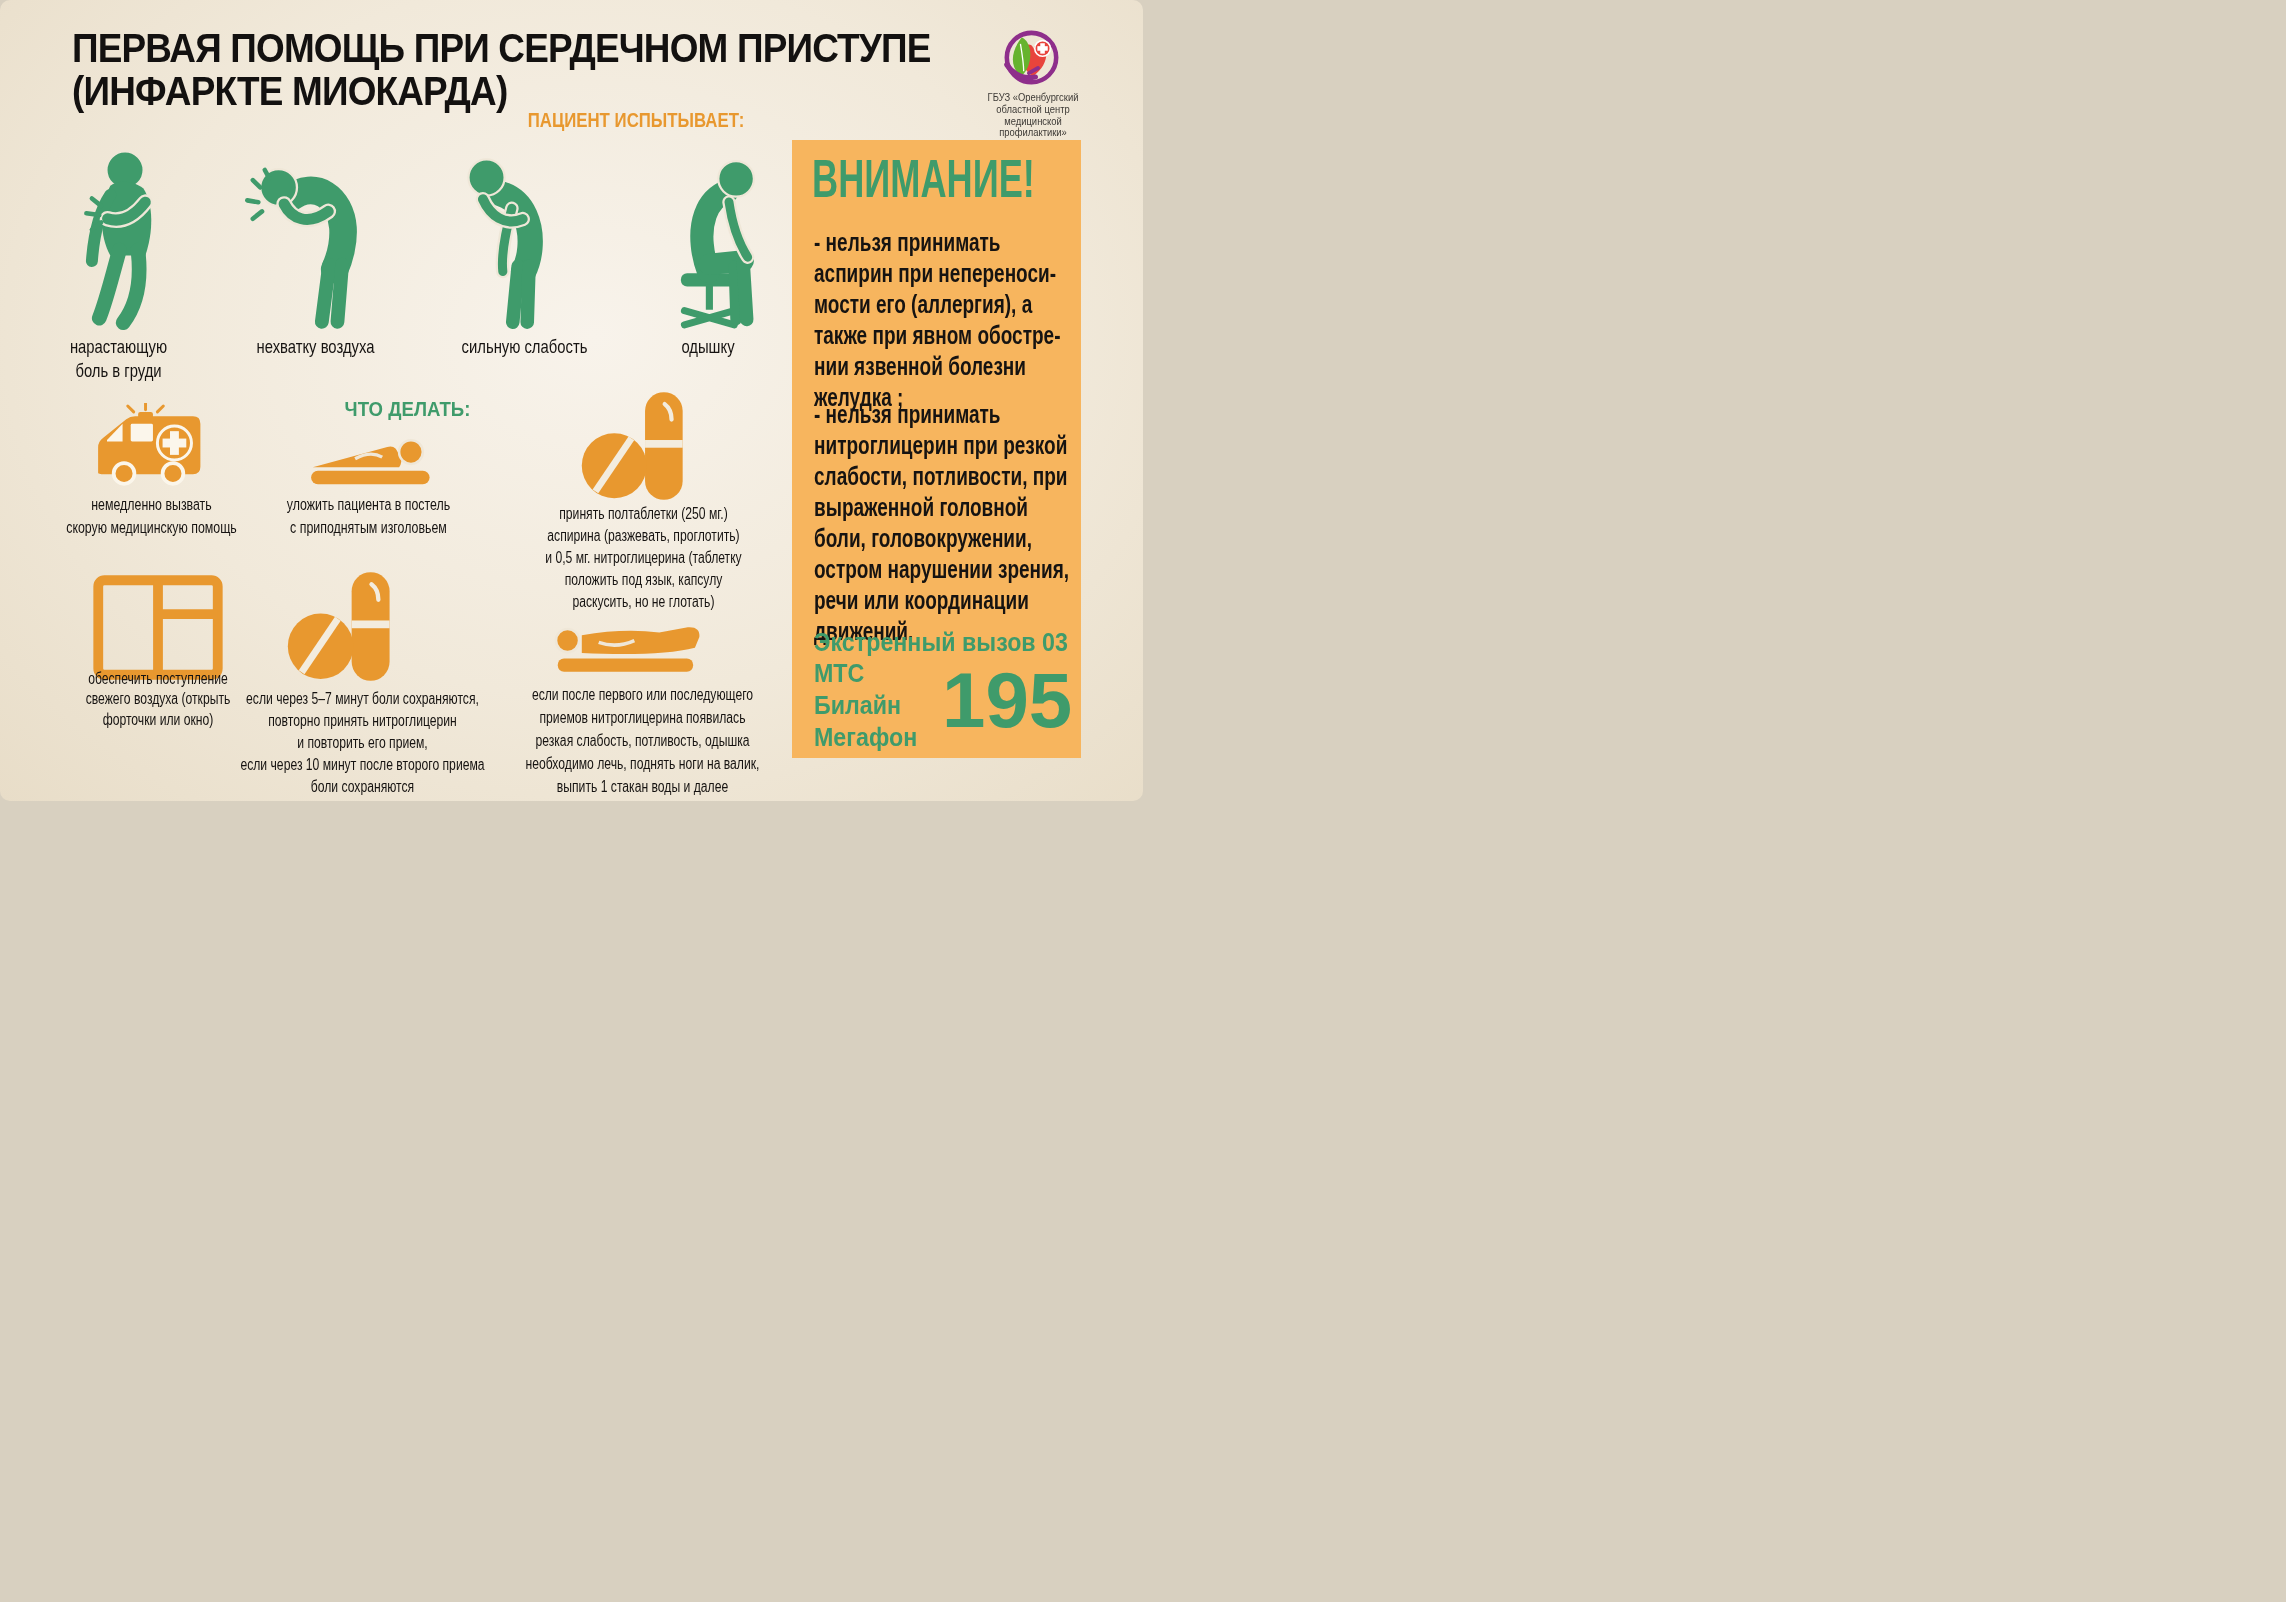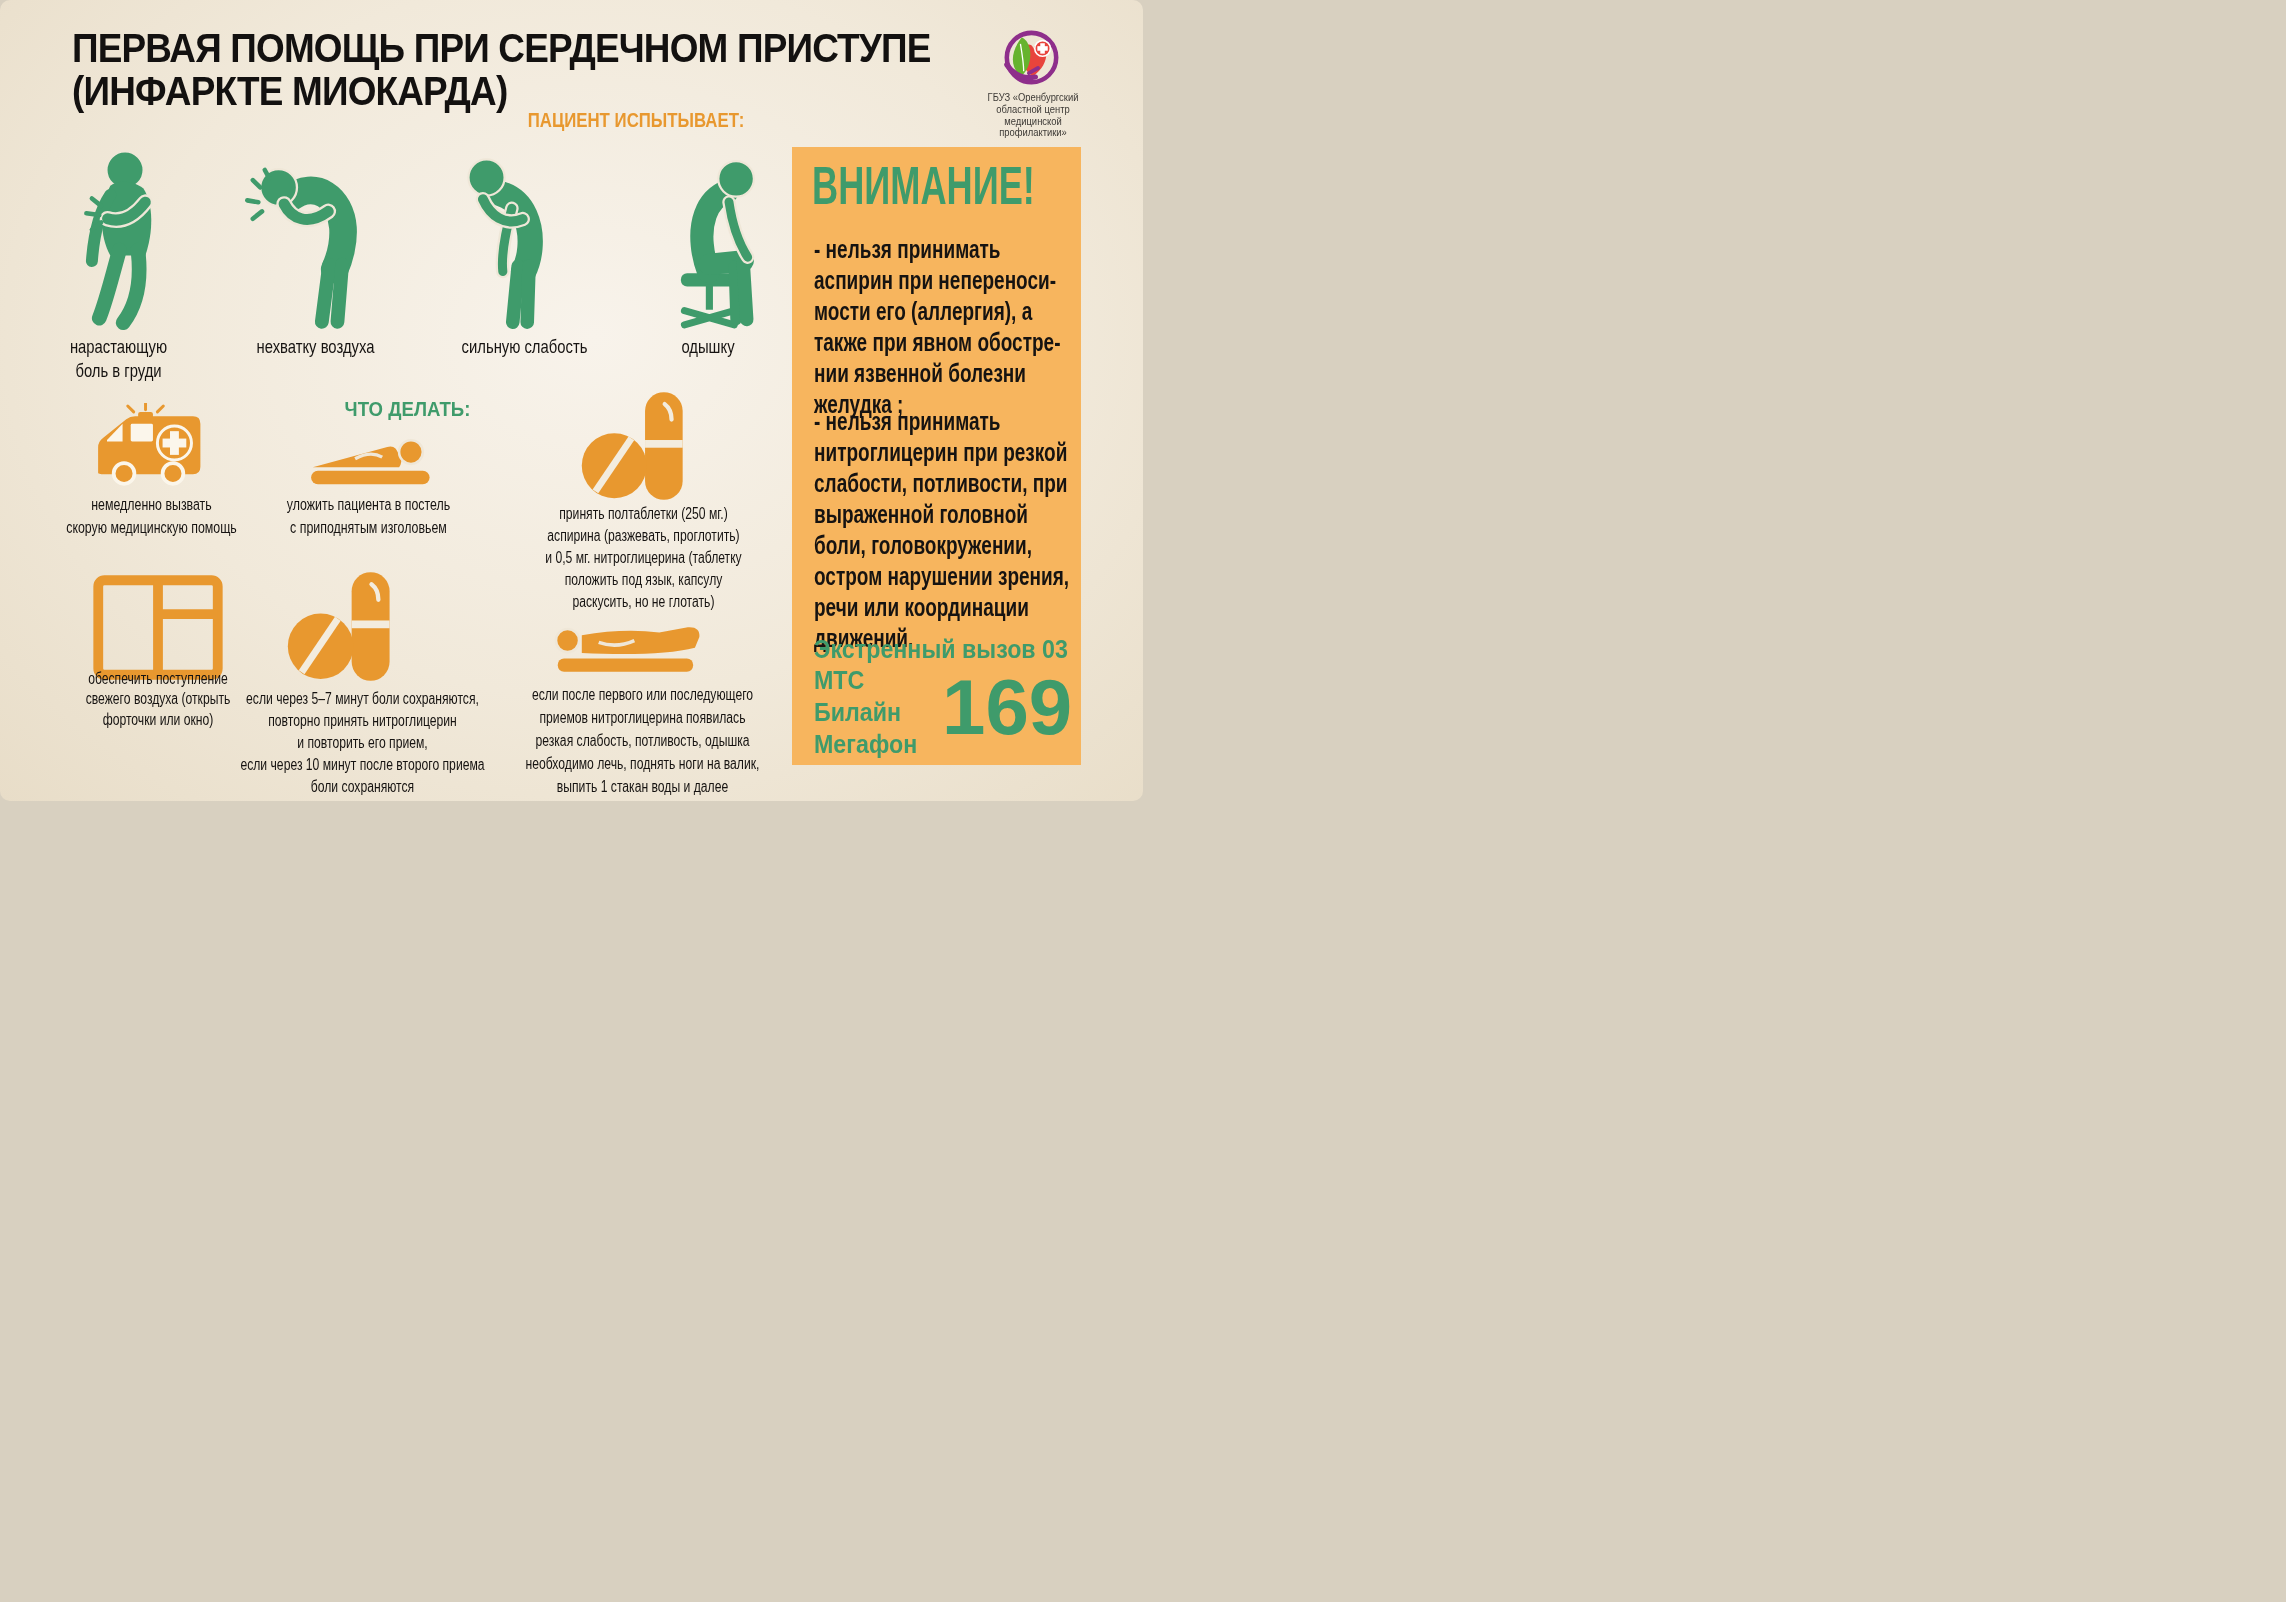--- a/index.html
+++ b/index.html
@@ -220,37 +220,37 @@
 и повторить его прием,
 если через 10 минут после второго приема
 боли сохраняются</div>
   <div class="abs ctr pre act-cap" style="left:479px;top:683px;width:327px;line-height:23px;">если после первого или последующего
 приемов нитроглицерина появилась
 резкая слабость, потливость, одышка
 необходимо лечь, поднять ноги на валик,
 выпить 1 стакан воды и далее
 нитроглицерин не принимать</div>
 
-  <div class="abs panel" style="left:792px;top:147px;width:289px;height:618px;">
+  <div class="abs panel" style="left:792px;top:140px;width:289px;height:618px;">
     <div class="abs pn-h" style="left:20px;top:11px;">ВНИМАНИЕ!</div>
     <div class="abs pre pn-p" style="left:22px;top:87px;width:362px;">- нельзя принимать
 аспирин при непереноси-
 мости его (аллергия), а
 также при явном обостре-
 нии язвенной болезни
 желудка ;</div>
     <div class="abs pre pn-p" style="left:22px;top:259px;width:362px;">- нельзя принимать
 нитроглицерин при резкой
 слабости, потливости, при
 выраженной головной
 боли, головокружении,
 остром нарушении зрения,
 речи или координации
 движений.</div>
     <div class="abs pn-g" style="left:22px;top:486px;width:299px;">Экстренный вызов 03</div>
     <div class="abs pre pn-g" style="left:22px;top:517px;width:181px;">МТС
 Билайн
 Мегафон</div>
-    <div class="abs pn-num" style="left:150px;top:523px;">169</div>
+    <div class="abs pn-num" style="left:150px;top:523px;">195</div>
   </div>
 
 </div>
 
 
 </body></html>

